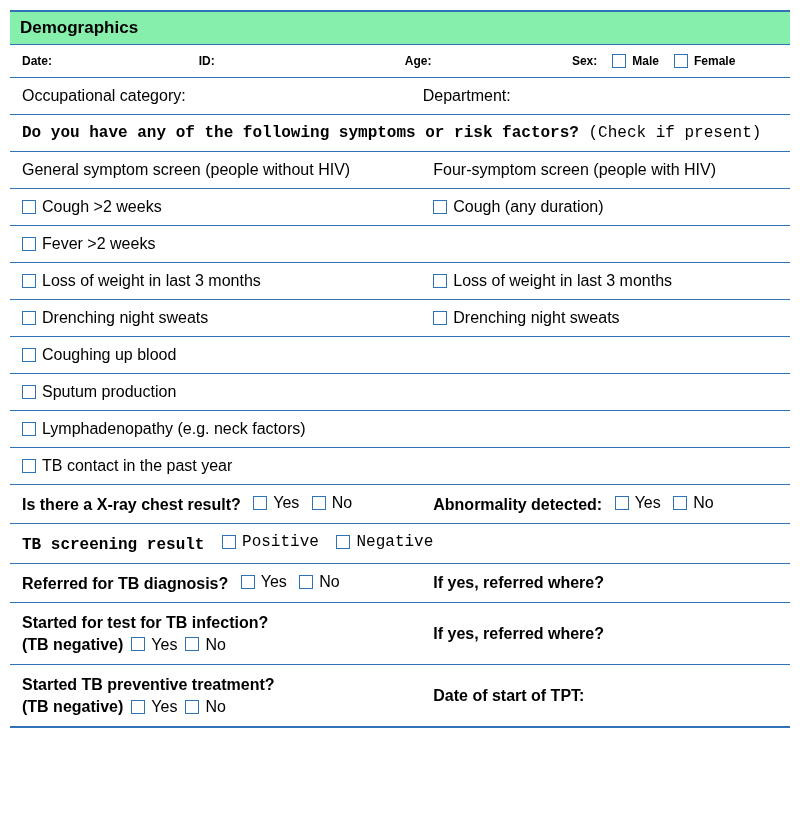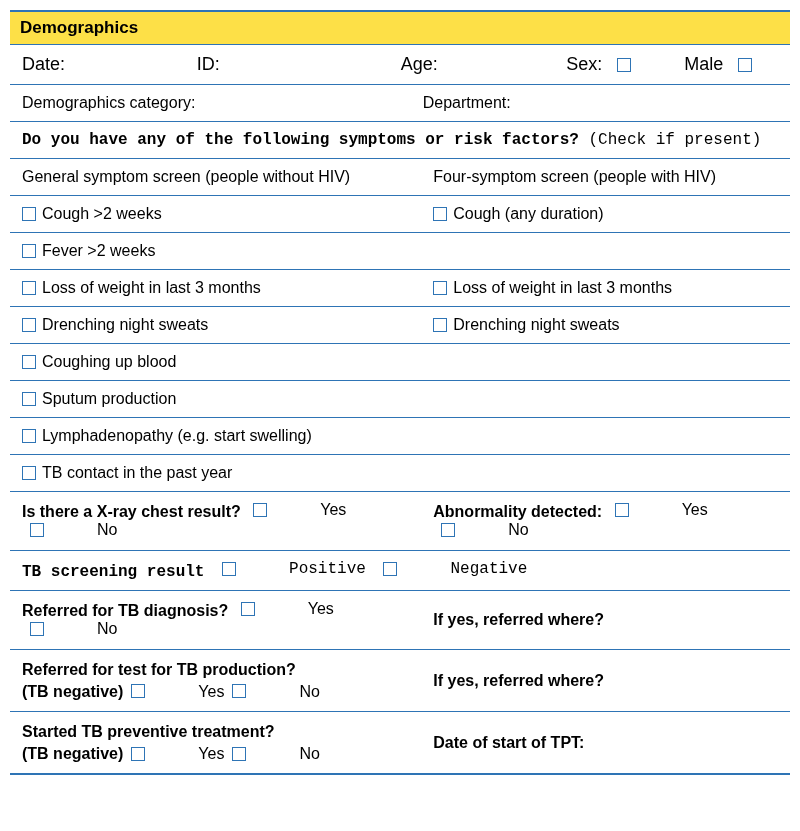--- a/index.html
+++ b/index.html
@@ -30,21 +30,21 @@
   .row {
     border-bottom: 1.5px solid #2e74b5;
     box-sizing: border-box;
     display: flex;
     align-items: center;
     padding: 0 2px;
   }
   .row:last-child { border-bottom: none; }
 
   .band {
-    background: #fde047;
+    background: #86efac;
     font-weight: bold;
     font-size: 17px;
     padding: 6px 10px;
     border-bottom: 1.5px solid #2e74b5;
   }
   .band.center { text-align: center; }
 
   .cellrow {
     display: flex;
     width: 100%;
@@ -66,23 +66,24 @@
     width: 100%;
     padding: 9px 10px;
     box-sizing: border-box;
     font-size: 16px;
     font-family: Liberation Mono, monospace;
   }
   .demorow {
     display: flex;
     width: 100%;
     align-items: center;
-    font-size: 18px;
-    padding: 9px 10px;
-    box-sizing: border-box;
+    font-size: 12px;
+    padding: 9px 10px;
+    box-sizing: border-box;
+    font-weight: bold;
   }
   .d-date { width: 24%; }
   .d-id { width: 28%; }
   .d-age { width: 20%; }
   .d-sex { width: 28%; display: flex; align-items: center; gap: 7px; margin-left: 20px; }
 
   .occrow {
     display: flex;
     width: 100%;
     font-size: 16px;
@@ -99,21 +100,20 @@
     border: 1.5px solid #2e74b5;
     background: #ffffff;
     vertical-align: -2px;
     margin-right: 6px;
     box-sizing: border-box;
   }
   .optgrp {
     display: inline-flex;
     align-items: center;
     white-space: nowrap;
-    gap: 47px;
   }
   .optgrp .chk { margin-left: 8px; }
   .q { font-weight: bold; }
   .inline-wrap { display: flex; flex-wrap: wrap; align-items: flex-start; gap: 0px; }
   .lbl { margin-right: 4px; }
   .symline { font-size: 16px; }
   .hdr-note { font-weight: normal; }
   .two-line { line-height: 1.35; }
 </style>
 </head>
@@ -147,21 +147,21 @@
               <span class="chk"></span>
               <span>Female</span>
             </span>
         </div>
       </div>
     </div>
 
     <div class="row">
       <div class="occrow">
         <div class="occ-left">
-          <span class="lbl">Demographics category:</span><span></span>
+          <span class="lbl">Occupational category:</span><span></span>
         </div>
         <div class="occ-right">
           <span class="lbl">Department:</span><span></span>
         </div>
       </div>
     </div>
 
 
     <div class="row">
       <div class="c-full">
@@ -213,21 +213,21 @@
 
     <div class="row">
       <div class="cellrow">
         <div class="c-left symline"><span class="chk"></span><span>Sputum production</span></div>
         <div class="c-right symline"></div>
       </div>
     </div>
 
     <div class="row">
       <div class="cellrow">
-        <div class="c-left symline"><span class="chk"></span><span>Lymphadenopathy (e.g. start swelling)</span></div>
+        <div class="c-left symline"><span class="chk"></span><span>Lymphadenopathy (e.g. neck factors)</span></div>
         <div class="c-right symline"></div>
       </div>
     </div>
 
     <div class="row">
       <div class="cellrow">
         <div class="c-left symline"><span class="chk"></span><span>TB contact in the past year</span></div>
         <div class="c-right symline"></div>
       </div>
     </div>
@@ -288,21 +288,21 @@
         </div>
         <div class="c-right">
           <span class="q">If yes, referred where?</span>
         </div>
       </div>
     </div>
 
     <div class="row">
       <div class="cellrow">
         <div class="c-left two-line">
-          <div class="q">Referred for test for TB production?</div>
+          <div class="q">Started for test for TB infection?</div>
           <div class="inline-wrap">
             <span class="q">(TB negative)</span>
             <span class="optgrp">
                 <span class="chk"></span>
                 <span>Yes</span>
               </span>
             <span class="optgrp">
                 <span class="chk"></span>
                 <span>No</span>
               </span>

